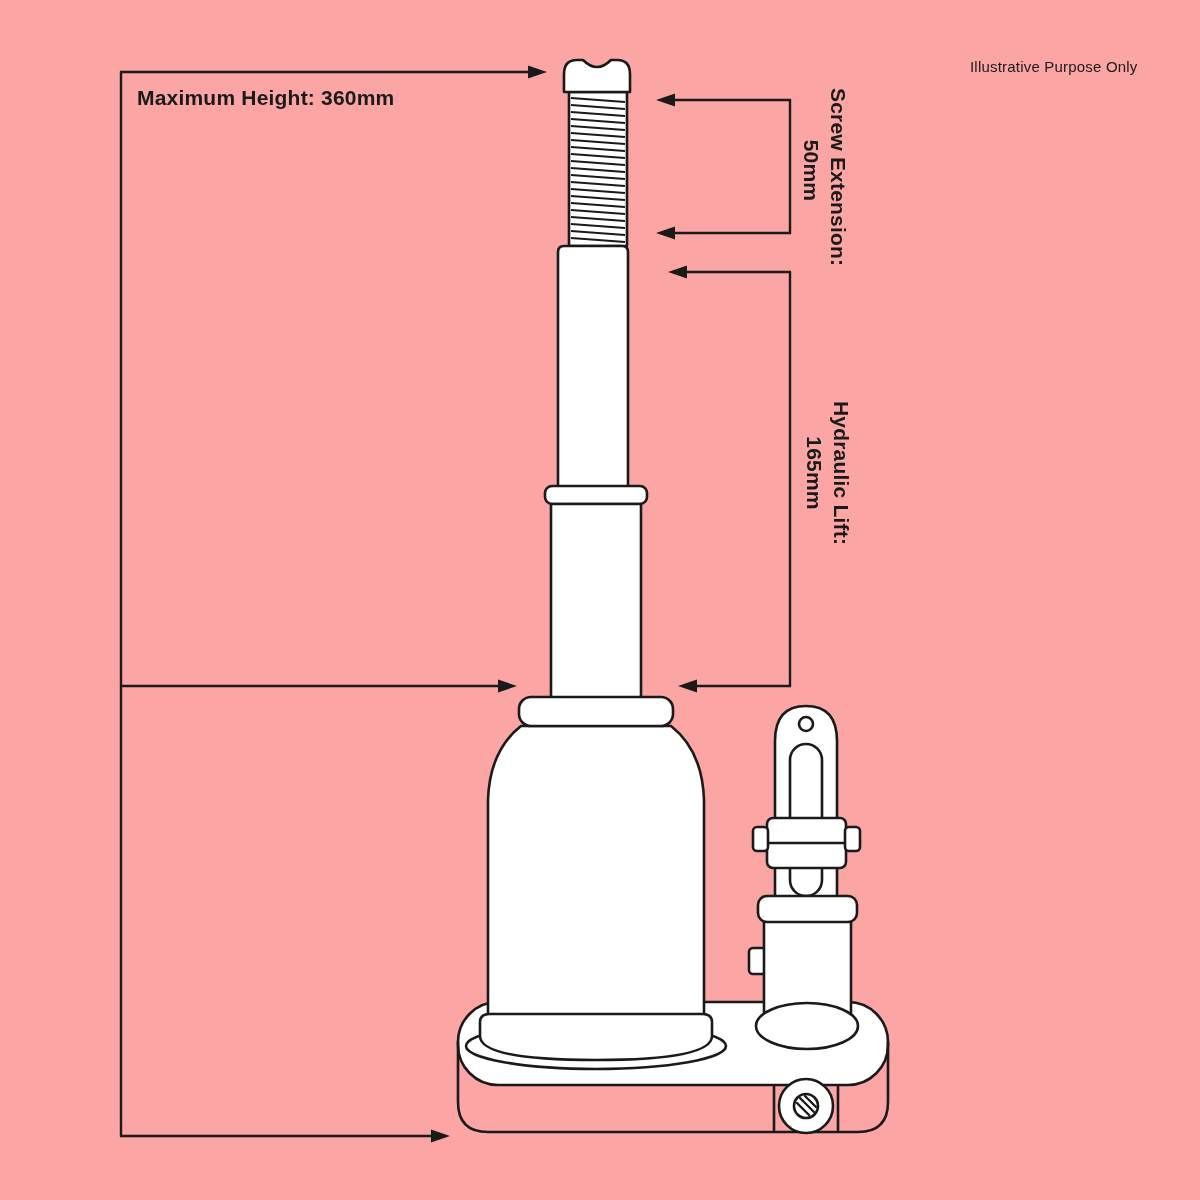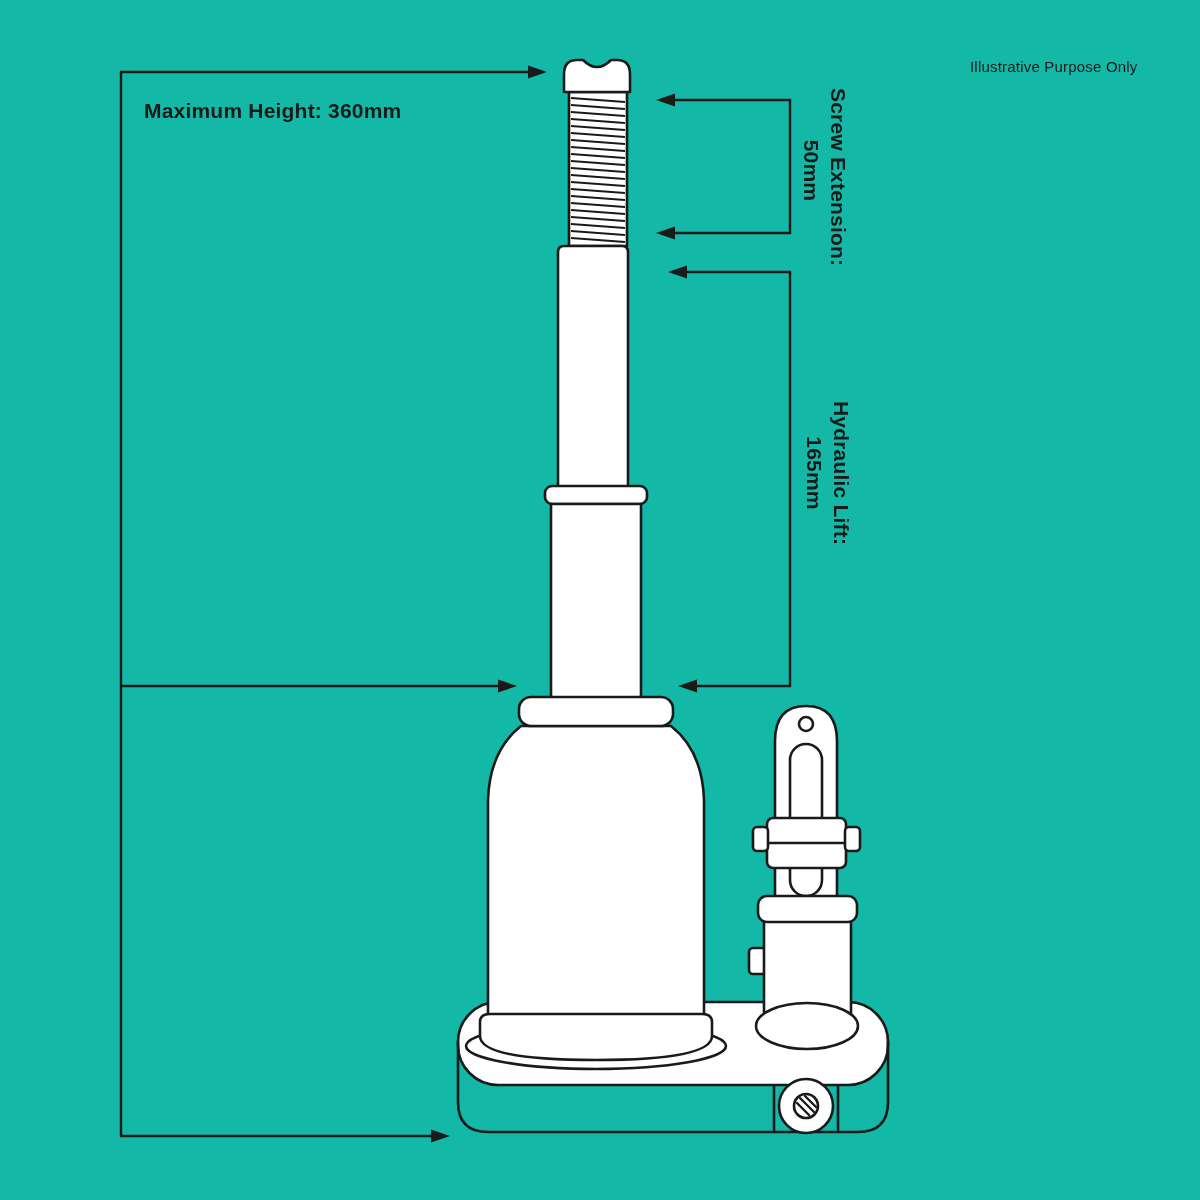--- a/index.html
+++ b/index.html
@@ -1,19 +1,19 @@
 <!DOCTYPE html>
 <html><head>
 <meta charset="utf-8">
 <style>
   html,body{margin:0;padding:0;background:#fff;}
   .canvas{
     position:relative;
     width:1200px;height:1200px;
-    background:#14b8a6;
+    background:#fca5a5;
     font-family:"Liberation Sans", sans-serif;
     color:#1a1a1a;
     overflow:hidden;
   }
   .canvas svg{position:absolute;left:0;top:0;}
   .dim-label{
     position:absolute;
     font-weight:700;
     font-size:21px;
     letter-spacing:.2px;
@@ -124,21 +124,21 @@
 
     <g>
       <circle class="shape" cx="806" cy="1106" r="27"></circle>
       <circle class="shape" cx="806" cy="1106" r="12"></circle>
       <path class="thin ln" d="M797,1103 L809,1115 M800,1098 L814,1112 M805,1096 L816,1107"></path>
     </g>
   </svg>
 
   <div class="note" style="left:970px;top:58px;">Illustrative Purpose Only</div>
 
-  <div class="dim-label" style="left:144px;top:86px;margin-top:13px;">Maximum Height: 360mm</div>
+  <div class="dim-label" style="left:137px;top:86px;">Maximum Height: 360mm</div>
 
 
   <div class="rot-label" style="left:852px;top:88px;width:165px;">
     <div>Screw Extension:</div>
     <div>50mm</div>
   </div>
 
   <div class="rot-label" style="left:855px;top:398px;width:150px;">
     <div>Hydraulic Lift:</div>
     <div>165mm</div>

